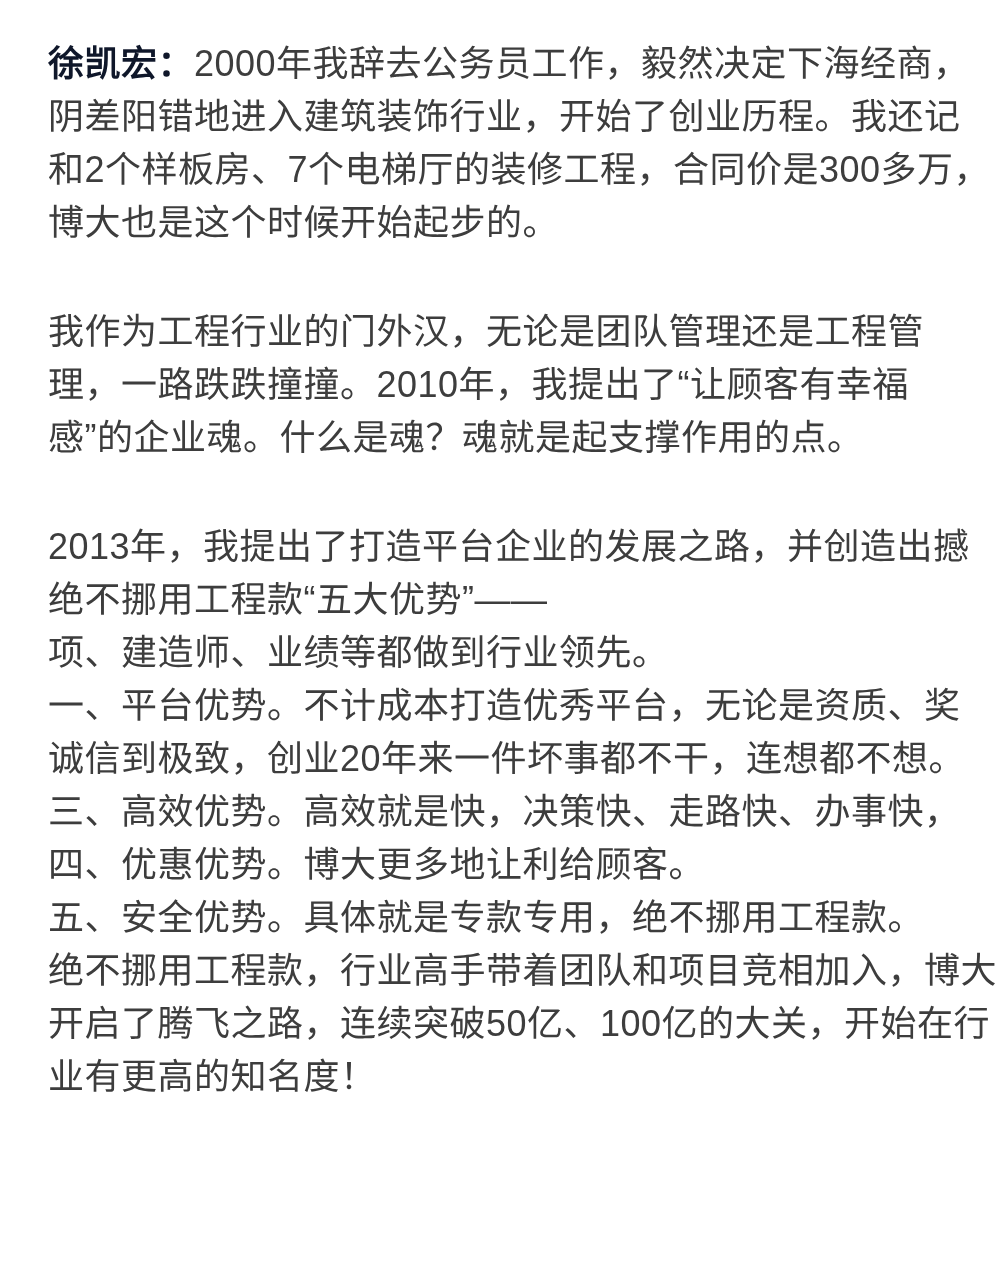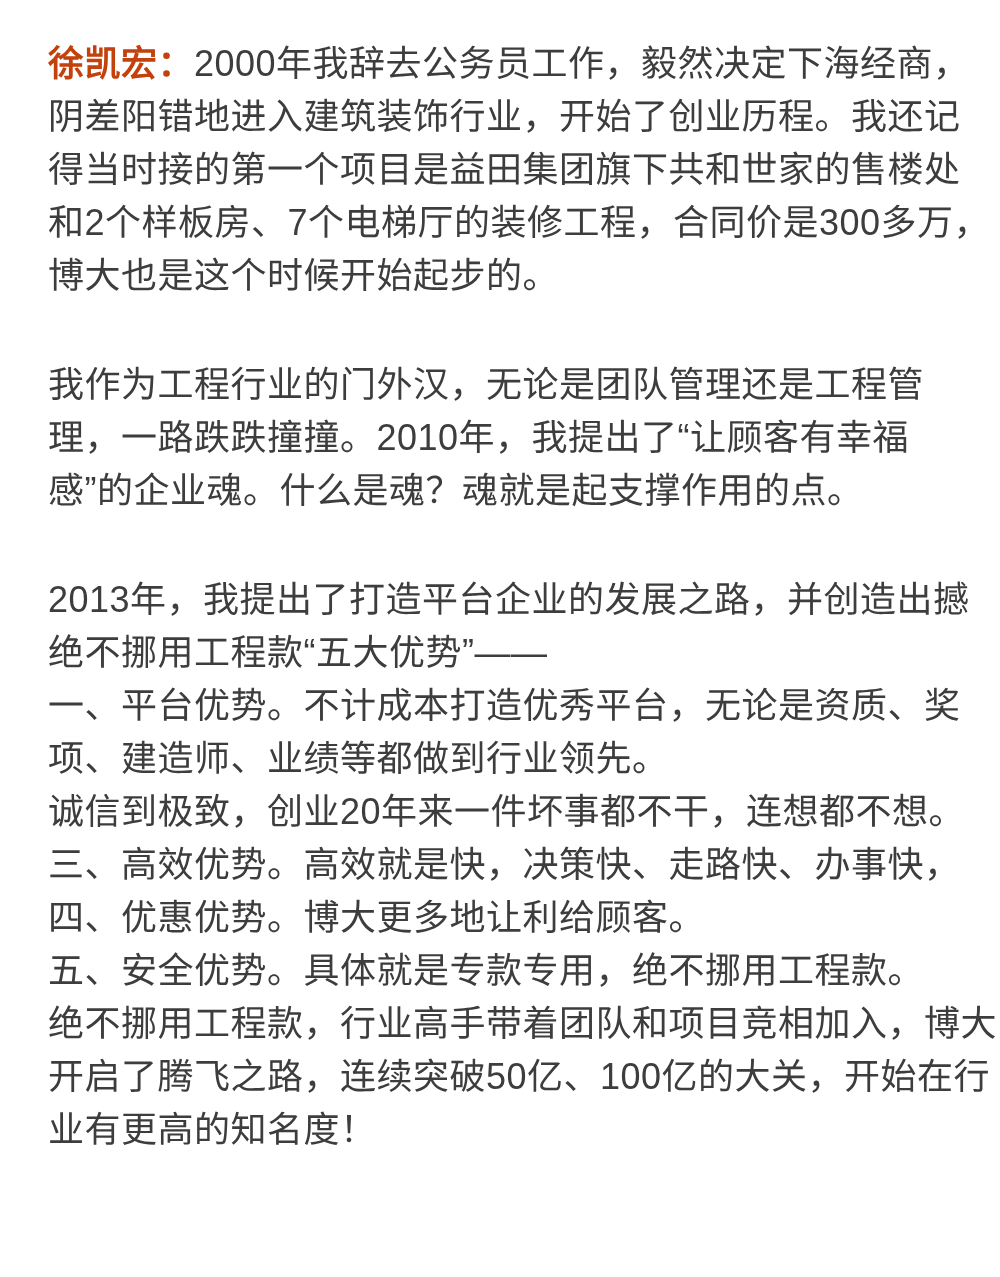--- a/index.html
+++ b/index.html
@@ -24,47 +24,46 @@
   }
   .line {
     font-size: 36px;
     line-height: 53px;
     color: #3d3d3d;
     white-space: nowrap;
     letter-spacing: 0.5px;
   }
   .speaker {
     font-weight: 700;
-    color: #c2410c;
+    color: #0f172a;
   }
 </style>
 </head>
 <body>
 
 <main class="article">
 
   <section class="para">
     <div class="line"><span class="speaker">徐凯宏：</span><span>2000年我辞去公务员工作，毅然决定下海经商，</span></div>
     <div class="line">阴差阳错地进入建筑装饰行业，开始了创业历程。我还记</div>
-    <div class="line">得当时接的第一个项目是益田集团旗下共和世家的售楼处</div>
     <div class="line">和2个样板房、7个电梯厅的装修工程，合同价是300多万，</div>
     <div class="line">博大也是这个时候开始起步的。</div>
   </section>
 
   <section class="para">
     <div class="line">我作为工程行业的门外汉，无论是团队管理还是工程管</div>
     <div class="line">理，一路跌跌撞撞。2010年，我提出了“让顾客有幸福</div>
     <div class="line">感”的企业魂。什么是魂？魂就是起支撑作用的点。</div>
   </section>
 
   <section class="para">
     <div class="line">2013年，我提出了打造平台企业的发展之路，并创造出撼</div>
     <div class="line">绝不挪用工程款“五大优势”——</div>
+    <div class="line">项、建造师、业绩等都做到行业领先。</div>
     <div class="line">一、平台优势。不计成本打造优秀平台，无论是资质、奖</div>
-    <div class="line">项、建造师、业绩等都做到行业领先。</div>
     <div class="line">诚信到极致，创业20年来一件坏事都不干，连想都不想。</div>
     <div class="line">三、高效优势。高效就是快，决策快、走路快、办事快，</div>
     <div class="line">四、优惠优势。博大更多地让利给顾客。</div>
     <div class="line">五、安全优势。具体就是专款专用，绝不挪用工程款。</div>
     <div class="line">绝不挪用工程款，行业高手带着团队和项目竞相加入，博大</div>
     <div class="line">开启了腾飞之路，连续突破50亿、100亿的大关，开始在行</div>
     <div class="line">业有更高的知名度！</div>
   </section>
 
 </main>

